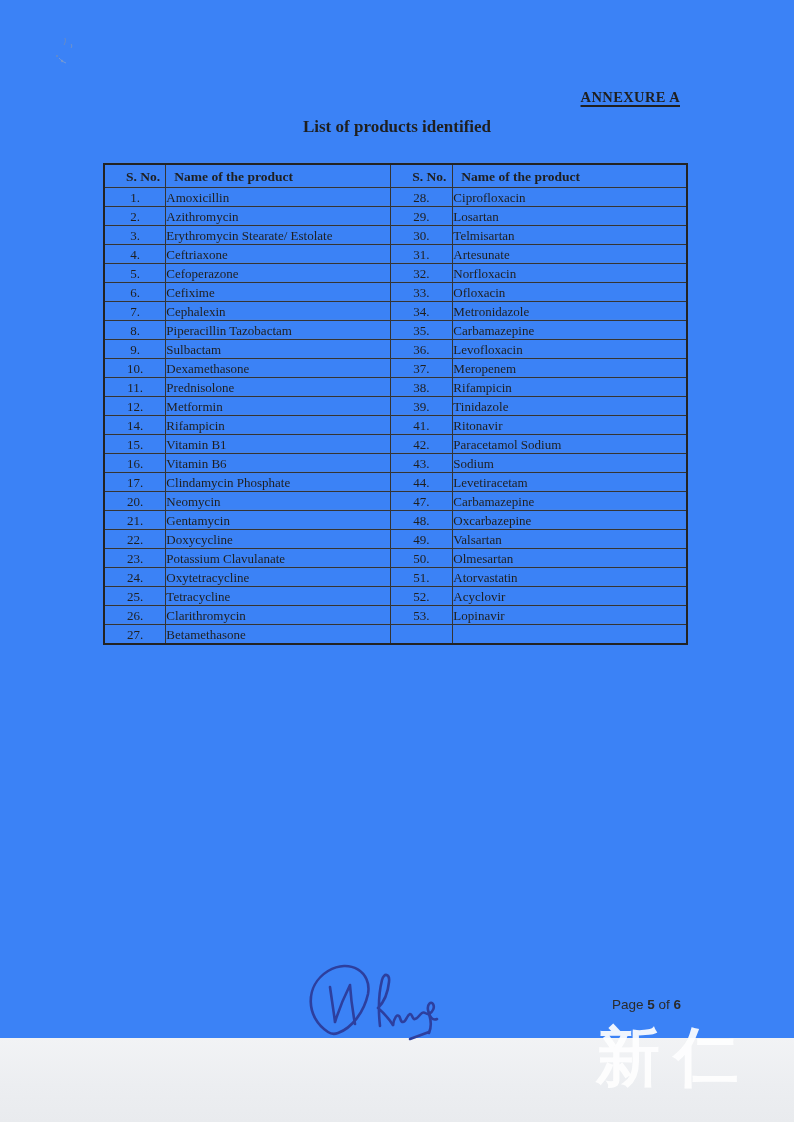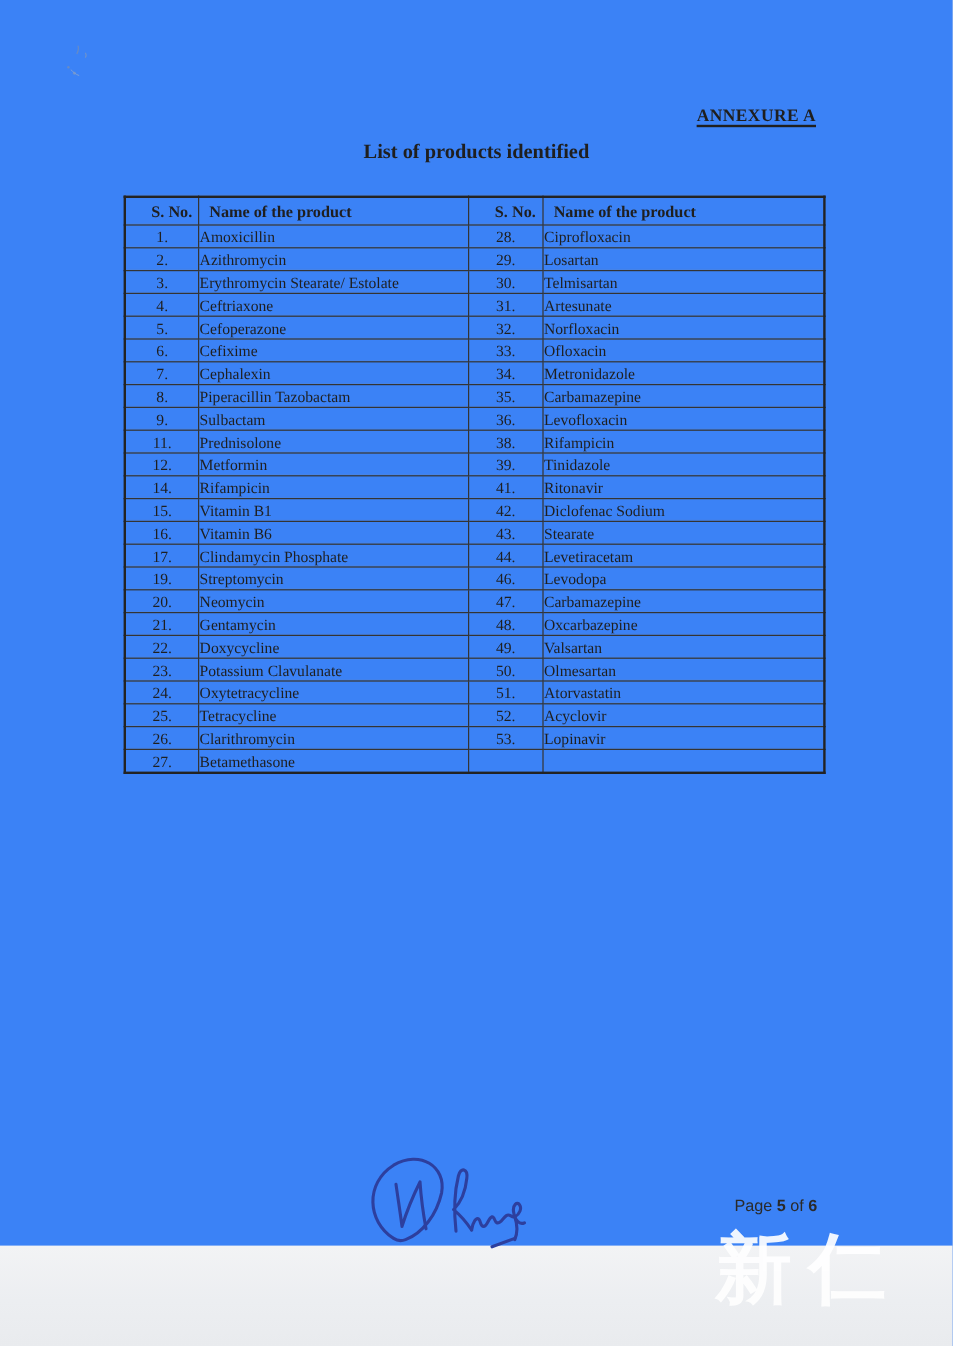--- a/index.html
+++ b/index.html
@@ -210,20 +210,26 @@
       <td class="sno">35.</td>
       <td class="pname">Carbamazepine</td>
     </tr>
         <tr>
       <td class="sno">9.</td>
       <td class="pname">Sulbactam</td>
       <td class="sno">36.</td>
       <td class="pname">Levofloxacin</td>
     </tr>
         <tr>
+      <td class="sno">10.</td>
+      <td class="pname">Dexamethasone</td>
+      <td class="sno">37.</td>
+      <td class="pname">Meropenem</td>
+    </tr>
+        <tr>
       <td class="sno">11.</td>
       <td class="pname">Prednisolone</td>
       <td class="sno">38.</td>
       <td class="pname">Rifampicin</td>
     </tr>
         <tr>
       <td class="sno">12.</td>
       <td class="pname">Metformin</td>
       <td class="sno">39.</td>
       <td class="pname">Tinidazole</td>
@@ -231,39 +237,33 @@
         <tr>
       <td class="sno">14.</td>
       <td class="pname">Rifampicin</td>
       <td class="sno">41.</td>
       <td class="pname">Ritonavir</td>
     </tr>
         <tr>
       <td class="sno">15.</td>
       <td class="pname">Vitamin B1</td>
       <td class="sno">42.</td>
-      <td class="pname">Diclofenac Sodium</td>
+      <td class="pname">Paracetamol Sodium</td>
     </tr>
         <tr>
       <td class="sno">16.</td>
       <td class="pname">Vitamin B6</td>
       <td class="sno">43.</td>
-      <td class="pname">Stearate</td>
+      <td class="pname">Sodium</td>
     </tr>
         <tr>
       <td class="sno">17.</td>
       <td class="pname">Clindamycin Phosphate</td>
       <td class="sno">44.</td>
       <td class="pname">Levetiracetam</td>
-    </tr>
-        <tr>
-      <td class="sno">19.</td>
-      <td class="pname">Streptomycin</td>
-      <td class="sno">46.</td>
-      <td class="pname">Levodopa</td>
     </tr>
         <tr>
       <td class="sno">20.</td>
       <td class="pname">Neomycin</td>
       <td class="sno">47.</td>
       <td class="pname">Carbamazepine</td>
     </tr>
         <tr>
       <td class="sno">21.</td>
       <td class="pname">Gentamycin</td>

